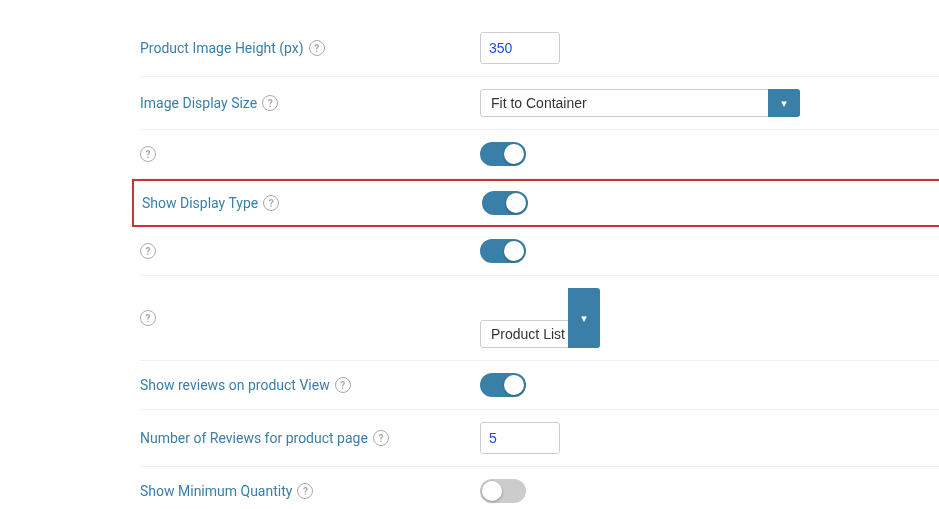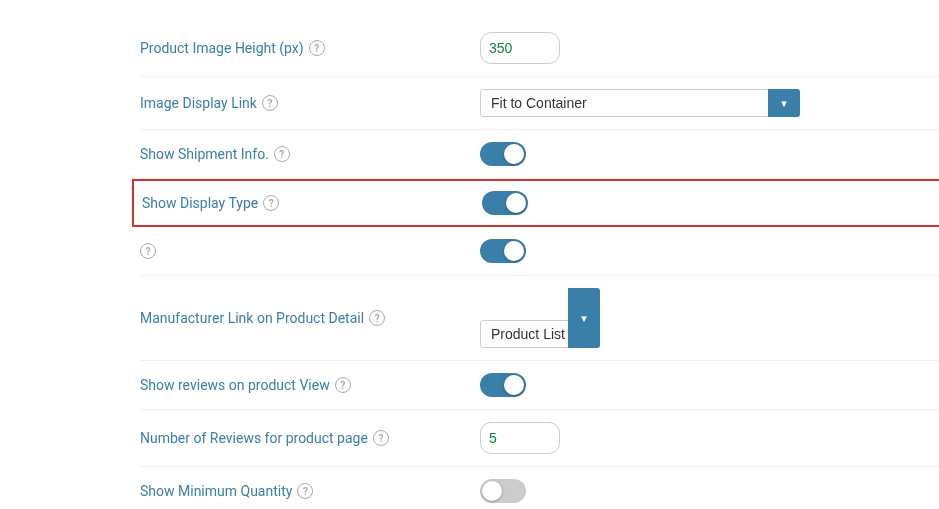--- a/index.html
+++ b/index.html
@@ -65,24 +65,24 @@
     .control-col {
       flex: 1;
       display: flex;
       align-items: center;
     }
     
     .text-input {
       width: 80px;
       height: 32px;
       border: 1px solid #ccc;
-      border-radius: 11px;
+      border-radius: 3px;
       padding: 4px 8px;
       font-size: 14px;
-      color: #15803d;
+      color: #1d4ed8;
       outline: none;
     }
     
     .select-wrapper {
       position: relative;
       display: inline-flex;
       align-items: flex-start;
     }
     .select-input {
       appearance: none;
@@ -171,33 +171,32 @@
         <div class="label-col">
           <span>Product Image Height (px)</span>
           <span class="help-icon">?</span>
         </div>
         <div class="control-col">
           <input type="text" class="text-input" value="350" style="">
         </div>
       </div>
       <div class="form-row">
         <div class="label-col">
-          <span>Image Display Link</span>
+          <span>Image Display Size</span>
           <span class="help-icon">?</span>
         </div>
         <div class="control-col">
           <div class="select-wrapper">
             <select class="select-input wide"><option value="Fit to Container">Fit to Container</option><option value="Original Size">Original Size</option><option value="Custom">Custom</option></select>
             <div class="select-arrow">▾</div>
           </div>
         </div>
       </div>
       <div class="form-row">
         <div class="label-col">
-          <span>Show Shipment Info.</span>
           <span class="help-icon">?</span>
         </div>
         <div class="control-col">
           <label class="toggle">
             <input type="checkbox" checked="" style="">
             <div class="toggle-track on"></div>
             <div class="toggle-thumb on"></div>
           </label>
         </div>
       </div>
@@ -221,21 +220,20 @@
         <div class="control-col">
           <label class="toggle">
             <input type="checkbox" checked="" style="">
             <div class="toggle-track on"></div>
             <div class="toggle-thumb on"></div>
           </label>
         </div>
       </div>
       <div class="form-row">
         <div class="label-col">
-          <span>Manufacturer Link on Product Detail</span>
           <span class="help-icon">?</span>
         </div>
         <div class="control-col">
           <div class="select-wrapper">
             <select class="select-input narrow"><option value="Product List">Product List</option><option value="Manufacturer Page">Manufacturer Page</option><option value="None">None</option></select>
             <div class="select-arrow">▾</div>
           </div>
         </div>
       </div>
       <div class="form-row">

